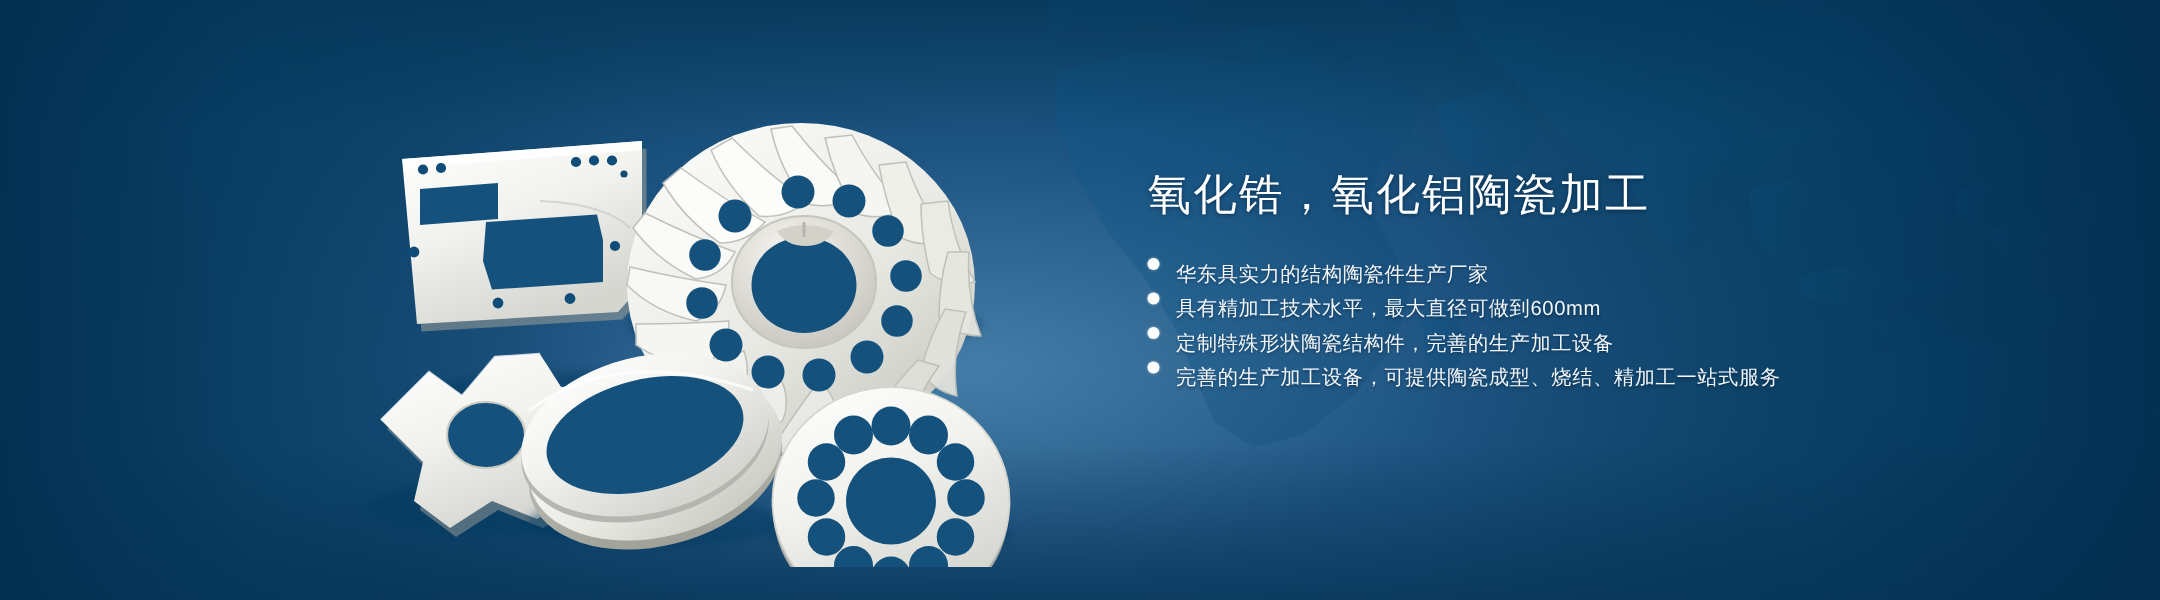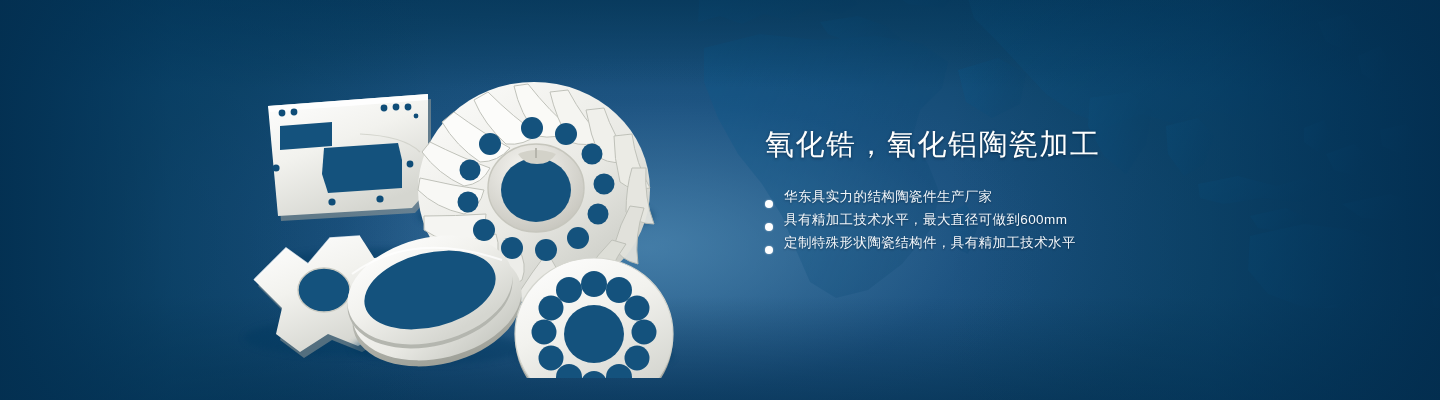--- a/index.html
+++ b/index.html
@@ -47,41 +47,41 @@
   .products{
     position:absolute;
     left:232px; top:42px;
     width:470px; height:336px;
   }
   .products svg{display:block;width:100%;height:100%;}
 
   
   .copy{
     position:absolute;
-    left:765px; top:124px;
+    left:765px; top:110px;
     width:560px;
   }
   .headline{
     margin:0;
     font-size:29px;
     font-weight:400;
     letter-spacing:1.5px;
     color:#fdfefe;
     line-height:40px;
     white-space:nowrap;
     text-shadow:0 1px 3px rgba(0,18,38,.55);
   }
   .bullets{
     list-style:none;
     margin:22px 0 0 0;
     padding:0;
   }
   .bullet{
     display:flex;
-    align-items:flex-end;
+    align-items:flex-start;
     height:22px;
     margin:0 0 1px 0;
   }
   .dot{
     flex:0 0 auto;
     width:8px; height:8px;
     border-radius:50%;
     background:#ffffff;
     margin-right:11px;
     box-shadow:0 0 2px rgba(255,255,255,.5);
@@ -316,18 +316,22 @@
       <li class="bullet">
         <span class="dot"></span>
         <span class="bullet-text">华东具实力的结构陶瓷件生产厂家</span>
       </li>
       <li class="bullet">
         <span class="dot"></span>
         <span class="bullet-text">具有精加工技术水平，最大直径可做到600mm</span>
       </li>
       <li class="bullet">
         <span class="dot"></span>
-        <span class="bullet-text">定制特殊形状陶瓷结构件，具有精加工技术水平</span>
+        <span class="bullet-text">定制特殊形状陶瓷结构件，完善的生产加工设备</span>
+      </li>
+      <li class="bullet">
+        <span class="dot"></span>
+        <span class="bullet-text">完善的生产加工设备，可提供陶瓷成型、烧结、精加工一站式服务</span>
       </li>
     </ul>
   </div>
 
 </div>
 
 </body></html>

